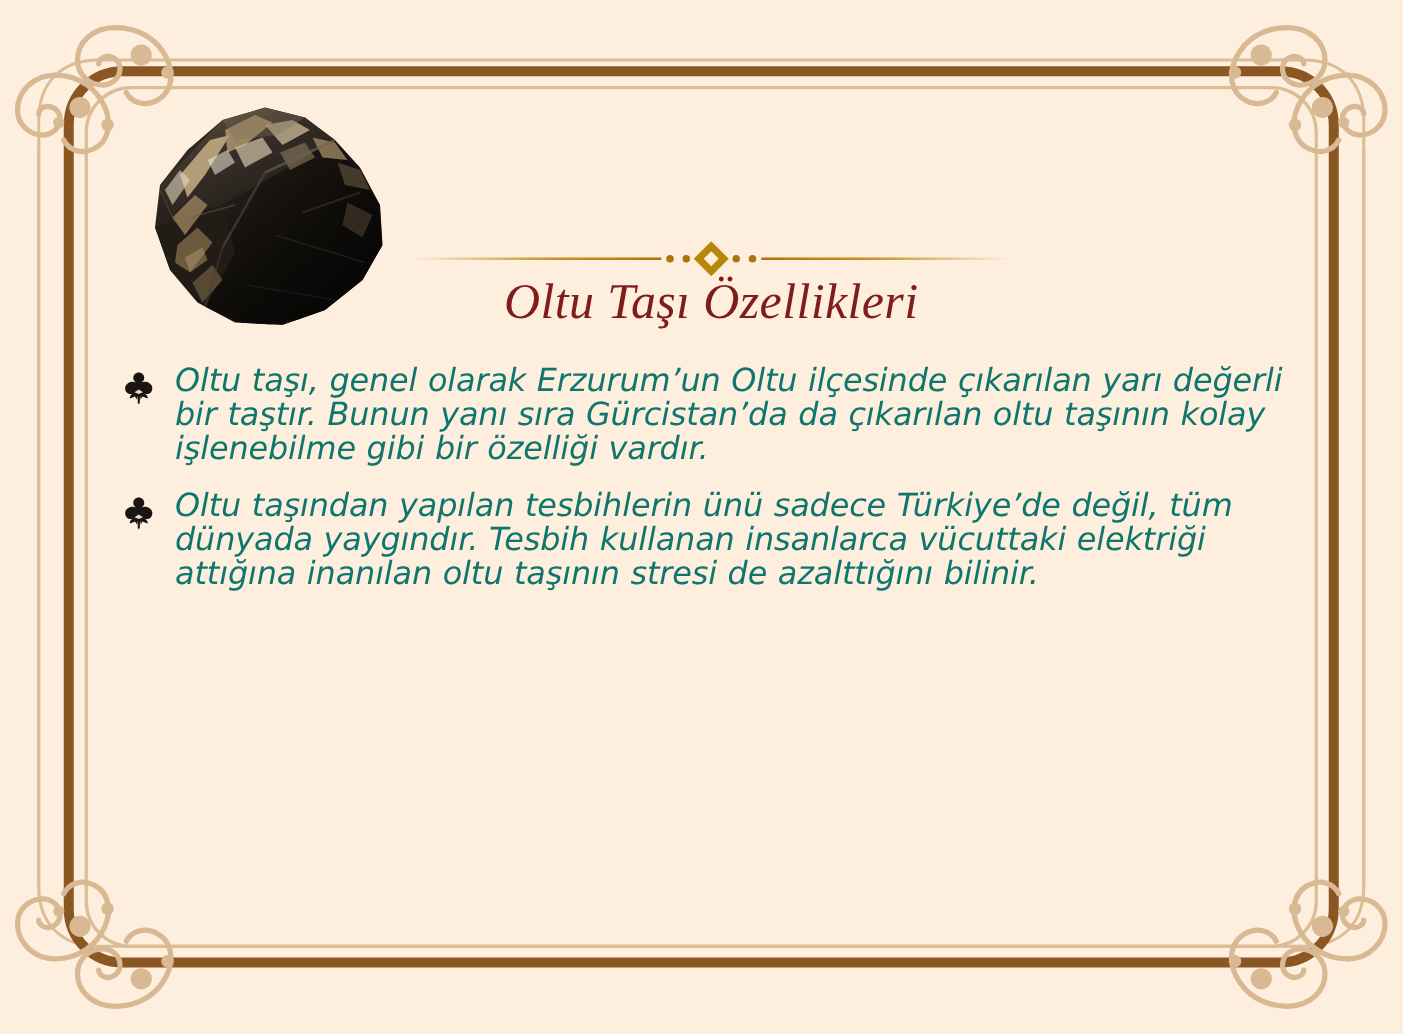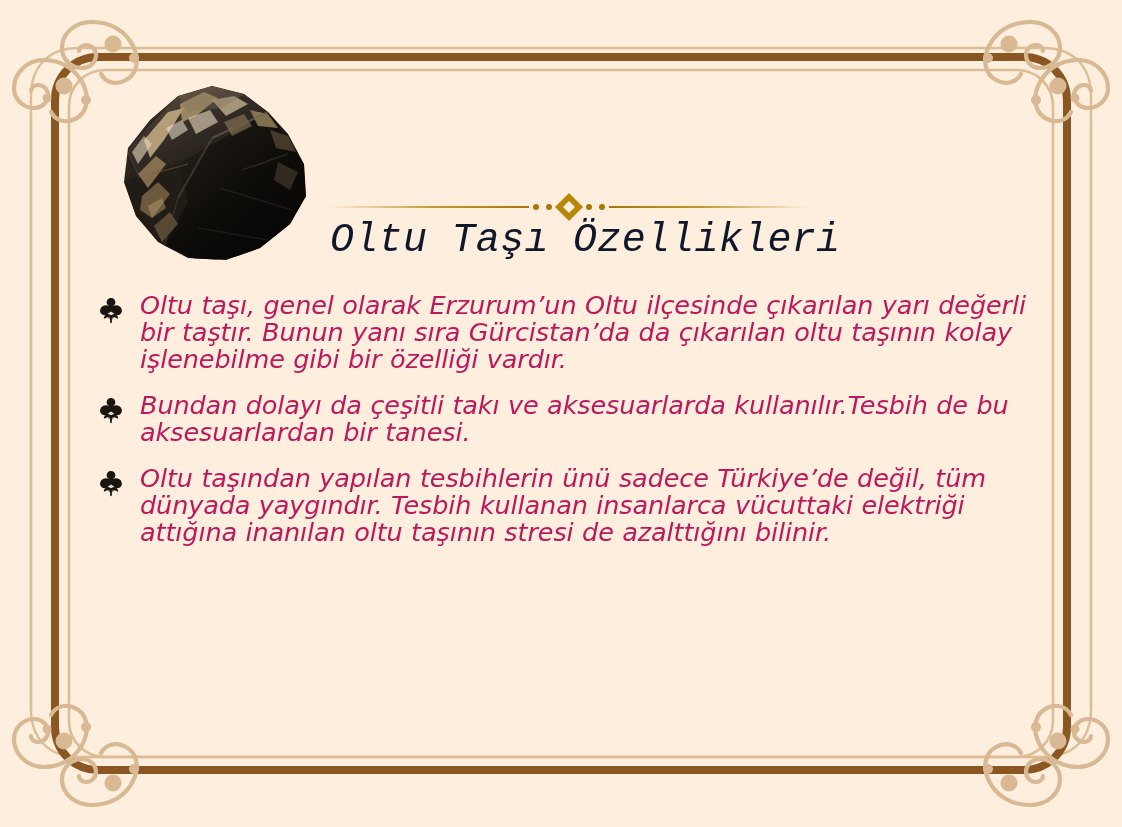--- a/index.html
+++ b/index.html
@@ -38,26 +38,26 @@
     left:330px;top:193px;
     width:478px;height:28px;
   }
   .divider svg{display:block;width:478px;height:28px;}
 
   .title{
     position:absolute;
     left:330px;top:218px;
     width:478px;
     text-align:center;
-    font-family:Liberation Mono, monospace;
+    font-family:Liberation Serif, serif;
     font-style:italic;
     font-weight:400;
     font-size:40px;
     line-height:46px;
-    color:#0f172a;
+    color:#7f1d1d;
     letter-spacing:0.3px;
     white-space:nowrap;
   }
 
   
   .bullets{
     position:absolute;
     left:96px;top:292px;
     width:944px;
   }
@@ -74,21 +74,21 @@
     margin-right:14px;
   }
   .bullet-icon svg{display:block;width:30px;height:30px;}
   .bullet-text{
     flex:1 1 auto;
     font-family:"DejaVu Sans", sans-serif;
     font-style:italic;
     font-weight:400;
     font-size:25.5px;
     line-height:27px;
-    color:#be185d;
+    color:#0f766e;
     letter-spacing:-0.1px;
     word-spacing:0.5px;
   }
 </style>
 </head>
 <body>
 
 <div class="card">
 
   <svg class="frame-svg" viewBox="0 0 1122 827">
@@ -251,37 +251,20 @@
                    C21.7,19.6 23.7,19.2 24.9,17.6 C26.6,15.4 26.1,12 23.4,10.3
                    C21.4,9 18.8,9.2 17,9.9 C18.3,9.3 19.4,8.1 19.4,6.3
                    C19.4,4 17.6,2 15,2 Z" fill="#1b1511"></path>
           <path d="M11.6,17.8 L15,15.6 L18.4,17.8 L15,19.2 Z" fill="#fdeedd" opacity="0.9"></path>
           <rect x="14.2" y="19.4" width="1.6" height="7.4" fill="#1b1511"></rect>
         </svg>
       </span>
       <span class="bullet-text">Oltu taşı, genel olarak Erzurum’un Oltu ilçesinde çıkarılan yarı değerli bir taştır. Bunun yanı sıra Gürcistan’da da çıkarılan oltu taşının kolay işlenebilme gibi bir özelliği vardır.</span>
     </div>
 
-    <div class="bullet-row">
-      <span class="bullet-icon">
-        <svg viewBox="0 0 30 30">
-          <path d="M15,2 C12.4,2 10.6,4 10.6,6.3 C10.6,8.1 11.7,9.3 13,9.9
-                   C11.2,9.2 8.6,9 6.6,10.3 C3.9,12 3.4,15.4 5.1,17.6
-                   C6.3,19.2 8.3,19.6 9.9,19 C8.4,20.1 7.6,21.5 7.9,22.7
-                   L12.1,21.1 L13.4,23.6 L13.9,20.6 L15,28 L16.1,20.6
-                   L16.6,23.6 L17.9,21.1 L22.1,22.7 C22.4,21.5 21.6,20.1 20.1,19
-                   C21.7,19.6 23.7,19.2 24.9,17.6 C26.6,15.4 26.1,12 23.4,10.3
-                   C21.4,9 18.8,9.2 17,9.9 C18.3,9.3 19.4,8.1 19.4,6.3
-                   C19.4,4 17.6,2 15,2 Z" fill="#1b1511"></path>
-          <path d="M11.6,17.8 L15,15.6 L18.4,17.8 L15,19.2 Z" fill="#fdeedd" opacity="0.9"></path>
-          <rect x="14.2" y="19.4" width="1.6" height="7.4" fill="#1b1511"></rect>
-        </svg>
-      </span>
-      <span class="bullet-text">Bundan dolayı da çeşitli takı ve aksesuarlarda kullanılır.Tesbih de bu aksesuarlardan bir tanesi.</span>
-    </div>
 
     <div class="bullet-row">
       <span class="bullet-icon">
         <svg viewBox="0 0 30 30">
           <path d="M15,2 C12.4,2 10.6,4 10.6,6.3 C10.6,8.1 11.7,9.3 13,9.9
                    C11.2,9.2 8.6,9 6.6,10.3 C3.9,12 3.4,15.4 5.1,17.6
                    C6.3,19.2 8.3,19.6 9.9,19 C8.4,20.1 7.6,21.5 7.9,22.7
                    L12.1,21.1 L13.4,23.6 L13.9,20.6 L15,28 L16.1,20.6
                    L16.6,23.6 L17.9,21.1 L22.1,22.7 C22.4,21.5 21.6,20.1 20.1,19
                    C21.7,19.6 23.7,19.2 24.9,17.6 C26.6,15.4 26.1,12 23.4,10.3

